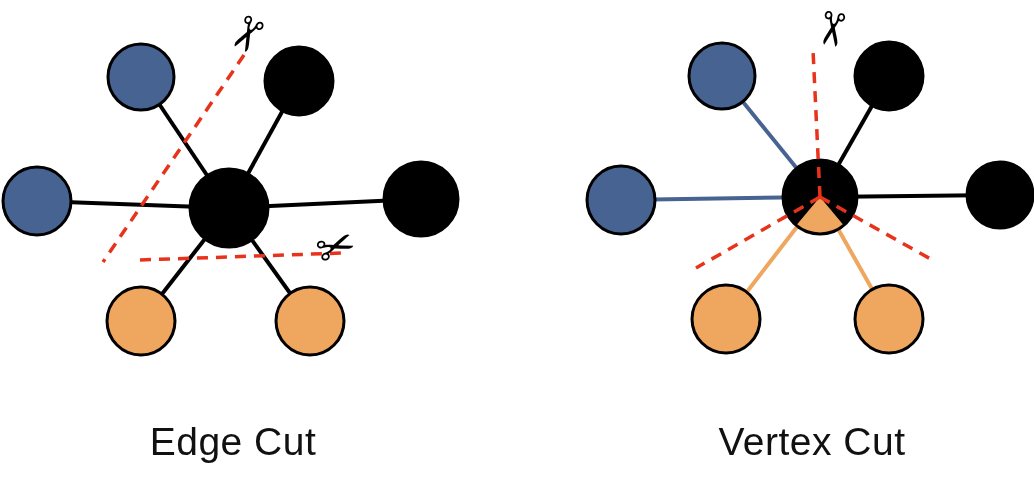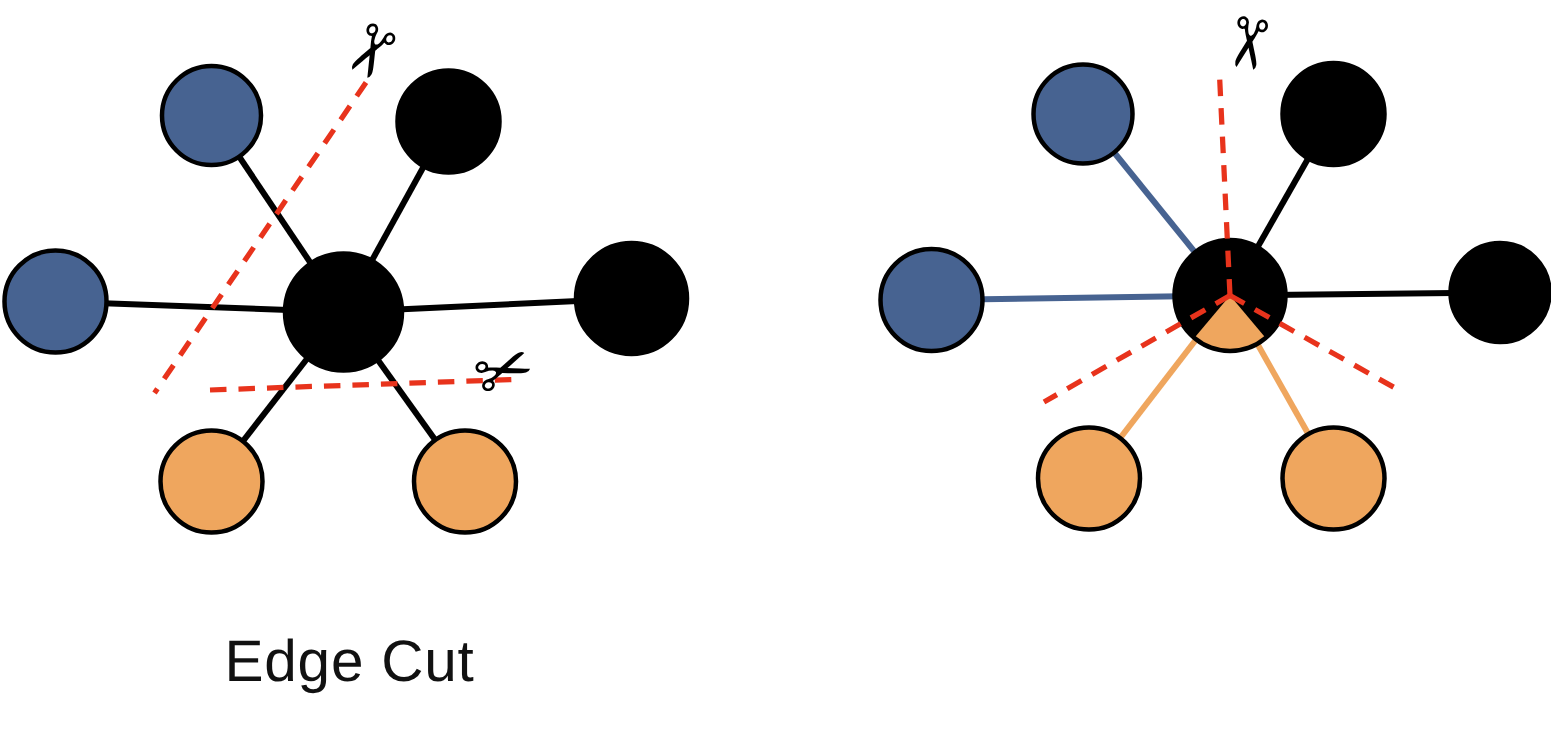--- a/index.html
+++ b/index.html
@@ -75,13 +75,14 @@
         <path d="M 820 197 L 842.8189601438721 224.19457773072372 A 35.5 35.5 0 0 1 797.1810398561279 224.19457773072372 Z" fill="#efa65e"></path>
         <line x1="820" y1="197" x2="813" y2="50" stroke="#e8331c" stroke-width="3.5" stroke-dasharray="11 8" stroke-linecap="butt"></line>
         <line x1="820" y1="197" x2="696" y2="268" stroke="#e8331c" stroke-width="3.5" stroke-dasharray="11 8" stroke-linecap="butt"></line>
         <line x1="820" y1="197" x2="936" y2="262" stroke="#e8331c" stroke-width="3.5" stroke-dasharray="11 8" stroke-linecap="butt"></line>
         <text transform="translate(832 29) rotate(100)" font-size="46" text-anchor="middle" dominant-baseline="central" fill="#000000" font-family="&quot;DejaVu Sans&quot;, sans-serif">✂</text>
       </g>
   </svg>
 
   <div class="caption caption-edge">Edge Cut</div>
 
+  <div class="caption caption-vertex">Vertex Cut</div>
 </div>
 
 </body></html>

